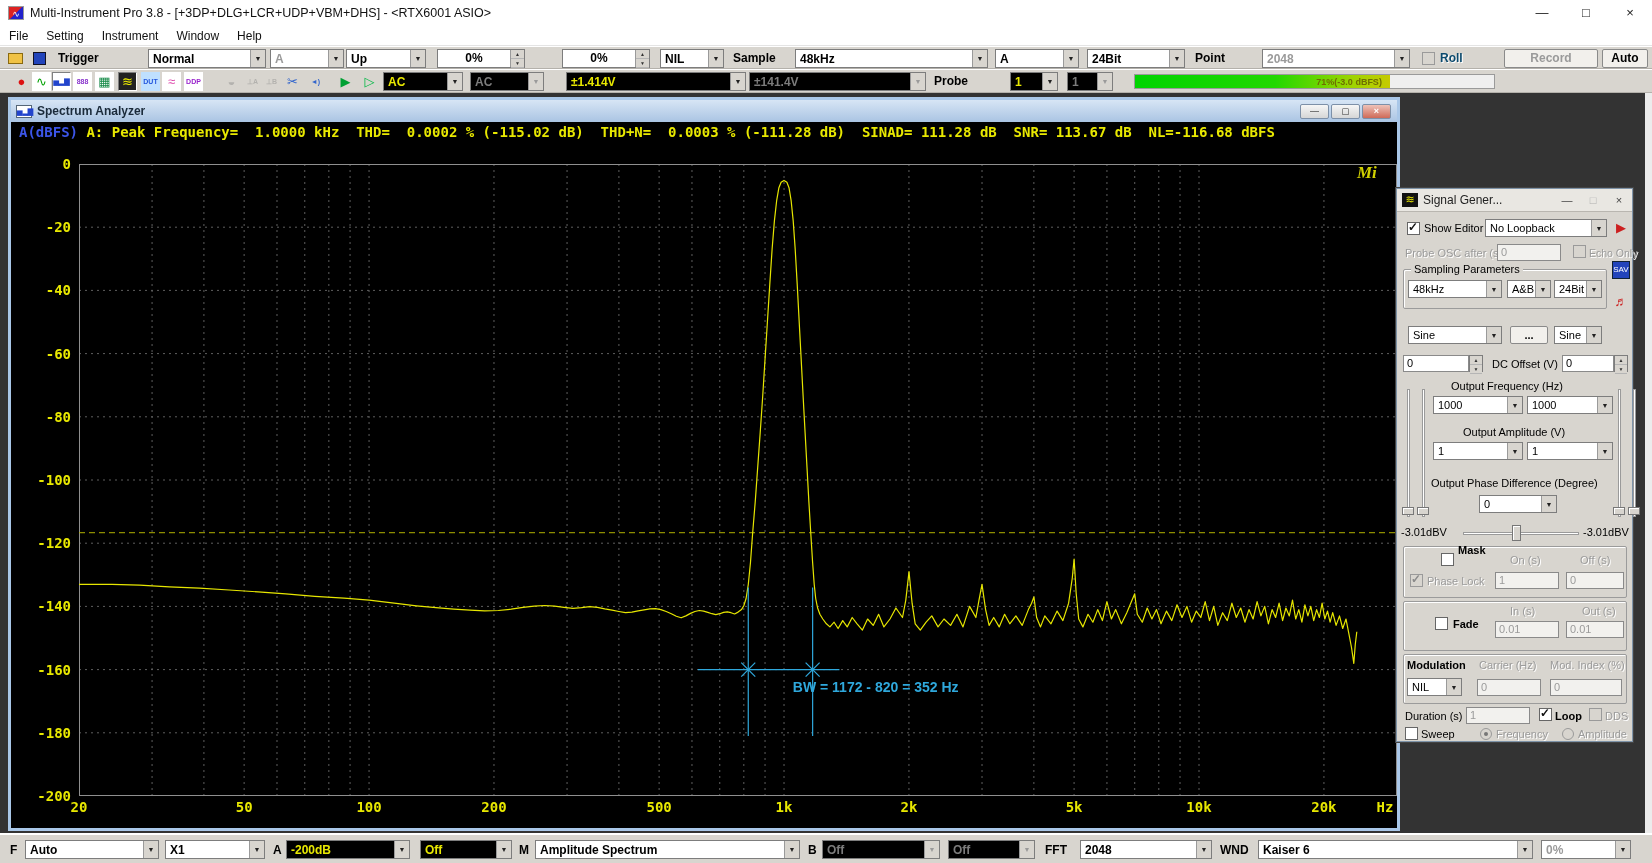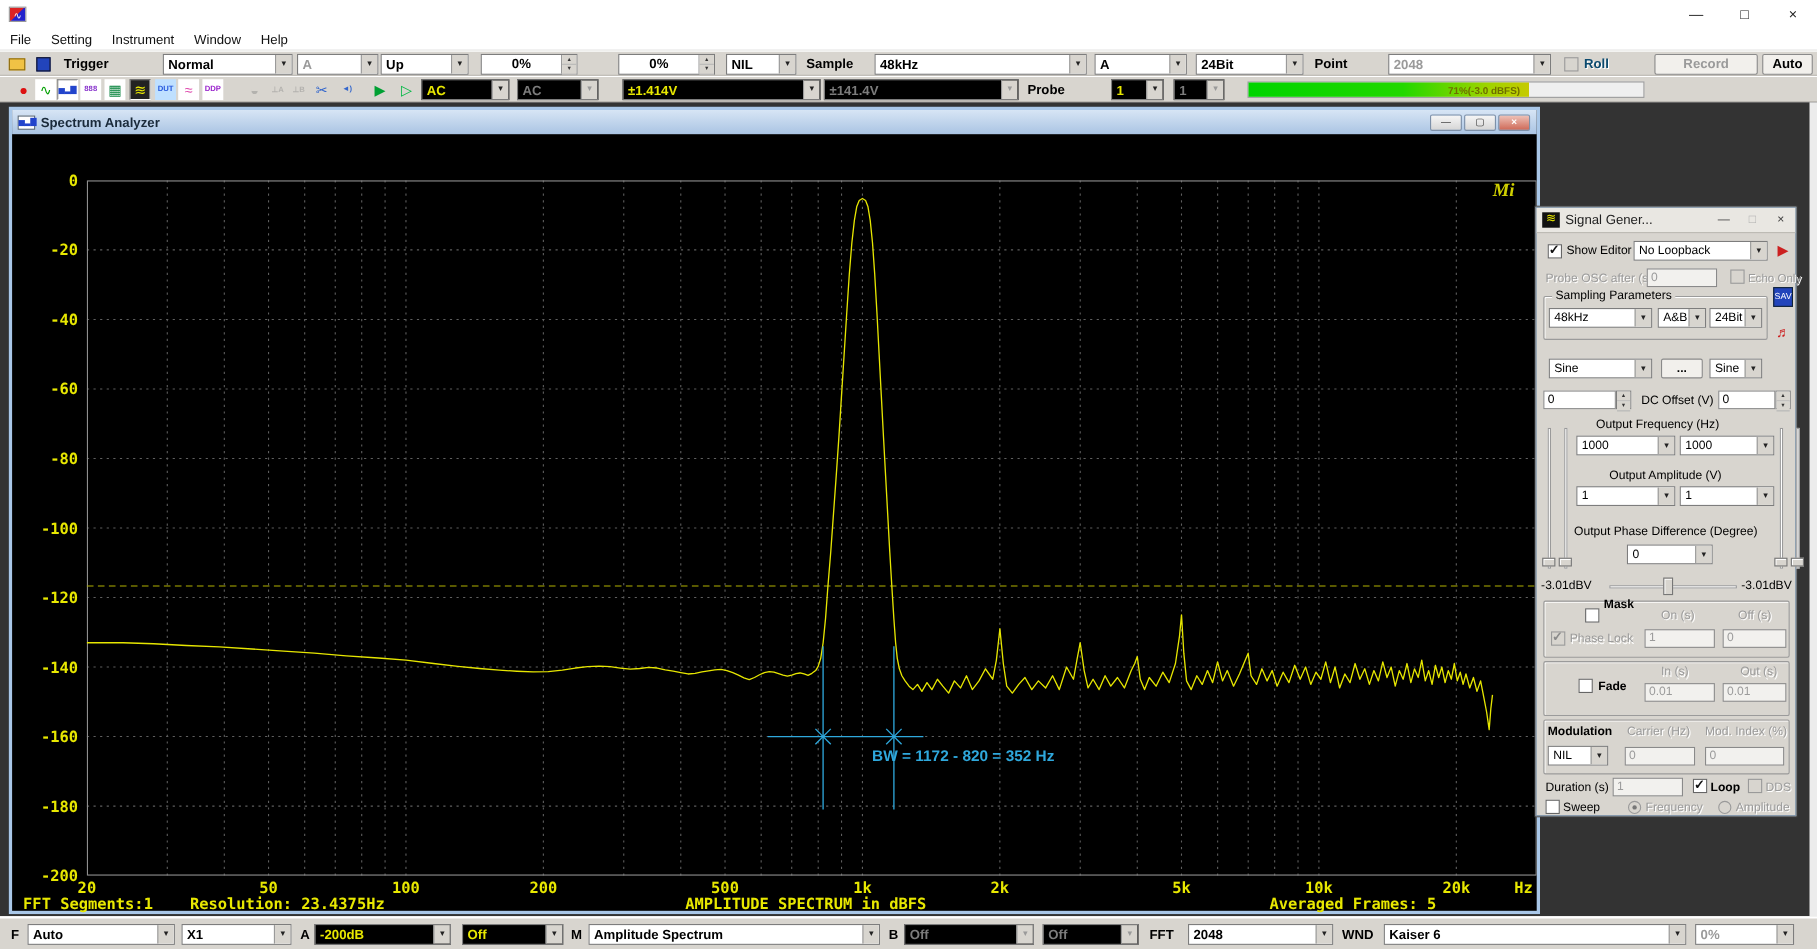--- a/index.html
+++ b/index.html
@@ -94,20 +94,21 @@
   
   #bb { left:0; top:833px; width:1652px; height:30px; background:#d8d5cf; border-top:2px solid #fff; }
   #bb .tblbl { top:8px; }
   #bb .dd { top:5px; }
 </style>
 </head>
 <body>
 
 <div class="abs" id="titlebar">
   <div id="app-icon">∿</div>
+  <div id="app-title">Multi-Instrument Pro 3.8  -  [+3DP+DLG+LCR+UDP+VBM+DHS]  -  &lt;RTX6001 ASIO&gt;</div>
   <div id="win-controls">
     <div class="wc">—</div>
     <div class="wc">□</div>
     <div class="wc">×</div>
   </div>
 </div>
 
 <div class="abs" id="menubar">
     <span class="menu-item">File</span>
     <span class="menu-item">Setting</span>
@@ -234,20 +235,21 @@
   <div class="abs" id="sw">
     <div class="abs" id="sw-title">
       <div id="sw-icon">▅▂▇</div>
       <div id="sw-title-text">Spectrum Analyzer</div>
       <div id="sw-btns">
         <div class="swbtn">—</div>
         <div class="swbtn">▢</div>
         <div class="swbtn close">×</div>
       </div>
     </div>
+    <div class="abs" id="sw-measure"><span class="ch">A(dBFS)</span><span class="mt"> A: Peak Frequency=  1.0000 kHz  THD=  0.0002 % (-115.02 dB)  THD+N=  0.0003 % (-111.28 dB)  SINAD= 111.28 dB  SNR= 113.67 dB  NL=-116.68 dBFS</span></div>
     <svg id="plot-svg" width="1386" height="658">
         <line x1="141.073555041486" y1="8" x2="141.073555041486" y2="640" stroke="#5f5f5f" stroke-width="1" stroke-dasharray="2,4"></line>
         <line x1="192.92006744261232" y1="8" x2="192.92006744261232" y2="640" stroke="#5f5f5f" stroke-width="1" stroke-dasharray="2,4"></line>
         <line x1="233.13534676761333" y1="8" x2="233.13534676761333" y2="640" stroke="#5f5f5f" stroke-width="1" stroke-dasharray="2,4"></line>
         <line x1="265.9936224840983" y1="8" x2="265.9936224840983" y2="640" stroke="#5f5f5f" stroke-width="1" stroke-dasharray="2,4"></line>
         <line x1="293.77489875617323" y1="8" x2="293.77489875617323" y2="640" stroke="#5f5f5f" stroke-width="1" stroke-dasharray="2,4"></line>
         <line x1="317.84013488522464" y1="8" x2="317.84013488522464" y2="640" stroke="#5f5f5f" stroke-width="1" stroke-dasharray="2,4"></line>
         <line x1="339.0671775255843" y1="8" x2="339.0671775255843" y2="640" stroke="#5f5f5f" stroke-width="1" stroke-dasharray="2,4"></line>
         <line x1="358.0554142102257" y1="8" x2="358.0554142102257" y2="640" stroke="#5f5f5f" stroke-width="1" stroke-dasharray="2,4"></line>
         <line x1="482.975481652838" y1="8" x2="482.975481652838" y2="640" stroke="#5f5f5f" stroke-width="1" stroke-dasharray="2,4"></line>
@@ -306,25 +308,20 @@
         <text x="60" y="202.6" text-anchor="end" font-family="DejaVu Sans Mono, monospace" font-size="14" font-weight="bold" fill="#e8e800">-60</text>
         <text x="60" y="265.8" text-anchor="end" font-family="DejaVu Sans Mono, monospace" font-size="14" font-weight="bold" fill="#e8e800">-80</text>
         <text x="60" y="329" text-anchor="end" font-family="DejaVu Sans Mono, monospace" font-size="14" font-weight="bold" fill="#e8e800">-100</text>
         <text x="60" y="392.2" text-anchor="end" font-family="DejaVu Sans Mono, monospace" font-size="14" font-weight="bold" fill="#e8e800">-120</text>
         <text x="60" y="455.4" text-anchor="end" font-family="DejaVu Sans Mono, monospace" font-size="14" font-weight="bold" fill="#e8e800">-140</text>
         <text x="60" y="518.6" text-anchor="end" font-family="DejaVu Sans Mono, monospace" font-size="14" font-weight="bold" fill="#e8e800">-160</text>
         <text x="60" y="581.8" text-anchor="end" font-family="DejaVu Sans Mono, monospace" font-size="14" font-weight="bold" fill="#e8e800">-180</text>
         <text x="60" y="645" text-anchor="end" font-family="DejaVu Sans Mono, monospace" font-size="14" font-weight="bold" fill="#e8e800">-200</text>
         <text x="1346" y="22" fill="#d0d000" font-family="Liberation Serif, serif" font-size="17" font-weight="bold" font-style="italic">Mi</text>
       </svg>
-    <div class="abs" id="sw-status">
-      <span id="st-left">FFT Segments:1    Resolution: 23.4375Hz</span>
-      <span id="st-center">AMPLITUDE SPECTRUM in dBFS</span>
-      <span id="st-right">Averaged Frames: 5</span>
-    </div>
   </div>
 
   <div class="abs" id="sg">
     <div id="sg-titlebar">
       <div id="sg-icon">≋</div>
       <div id="sg-title-text">Signal Gener...</div>
       <div style="margin-left:auto;display:flex">
         <div class="sgwc">—</div>
         <div class="sgwc dis">□</div>
         <div class="sgwc">×</div>

